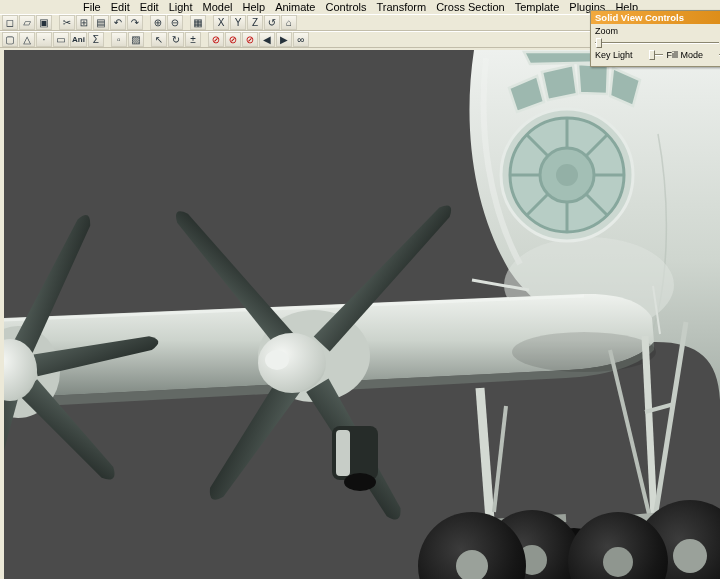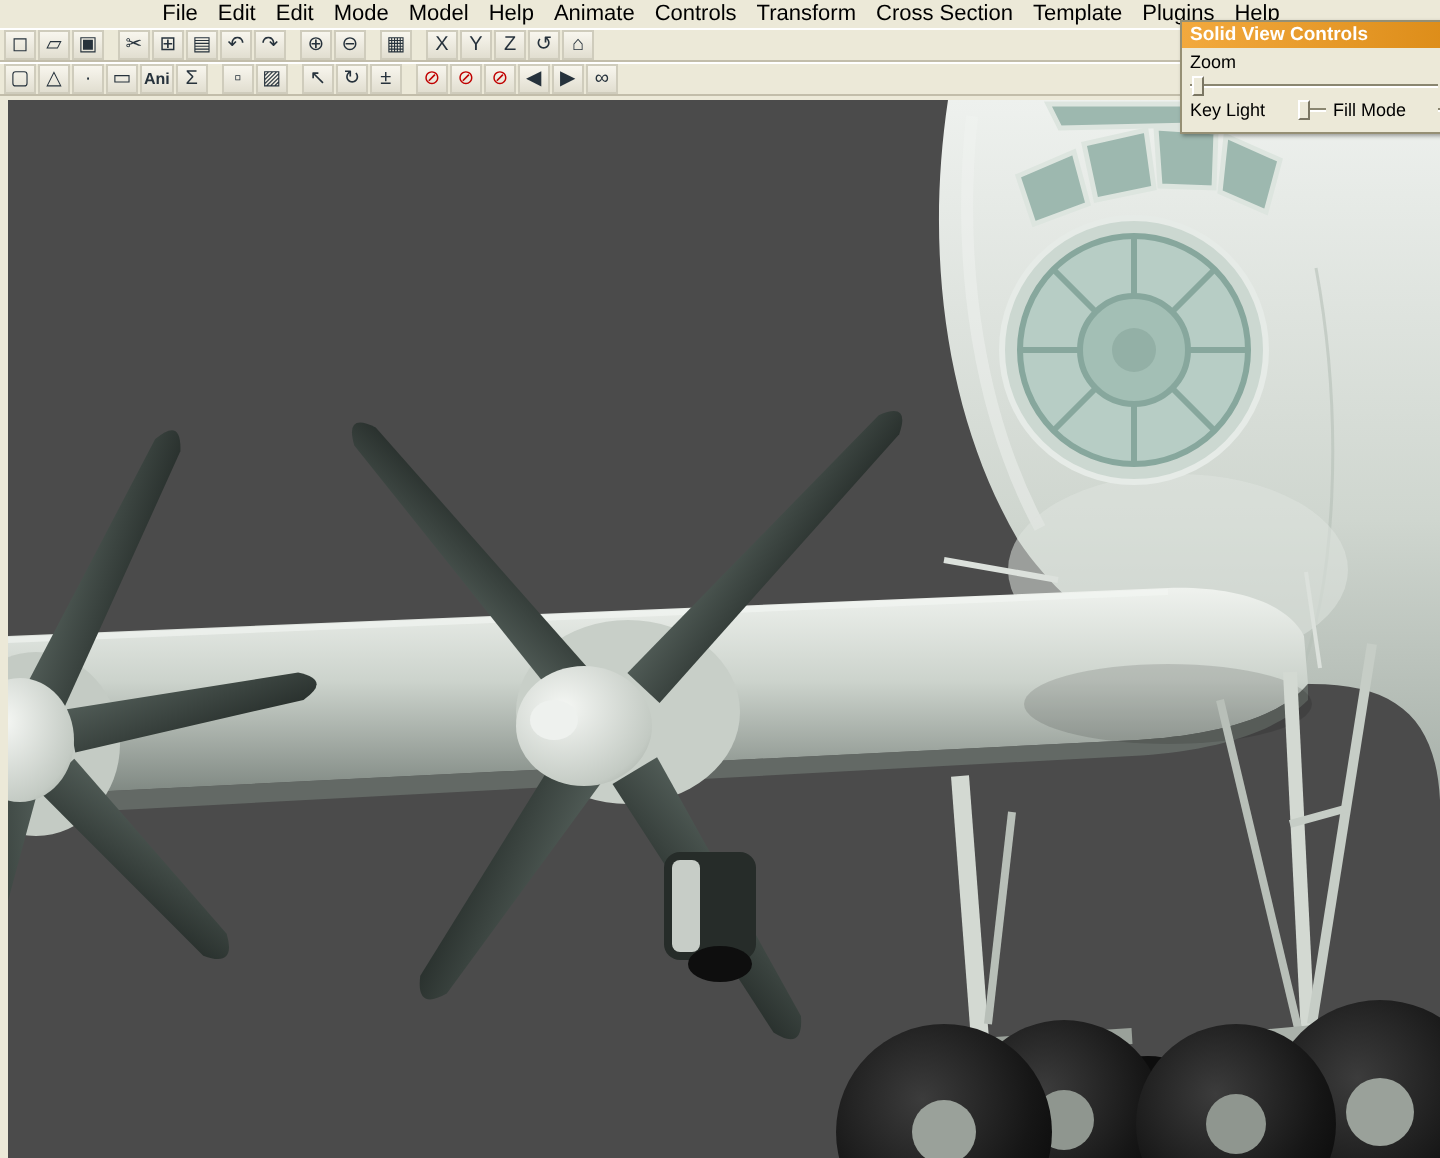--- a/index.html
+++ b/index.html
@@ -74,21 +74,21 @@
     border-top-color:#fff; border-left-color:#fff;
   }
 </style>
 </head>
 <body>
 
 <div class="menubar">
     <div class="menu-item">File</div>
     <div class="menu-item">Edit</div>
     <div class="menu-item">Edit</div>
-    <div class="menu-item">Mode</div>
+    <div class="menu-item">Light</div>
     <div class="menu-item">Model</div>
     <div class="menu-item">Help</div>
     <div class="menu-item">Animate</div>
     <div class="menu-item">Controls</div>
     <div class="menu-item">Transform</div>
     <div class="menu-item">Cross Section</div>
     <div class="menu-item">Template</div>
     <div class="menu-item">Plugins</div>
     <div class="menu-item">Help</div>
   </div>

